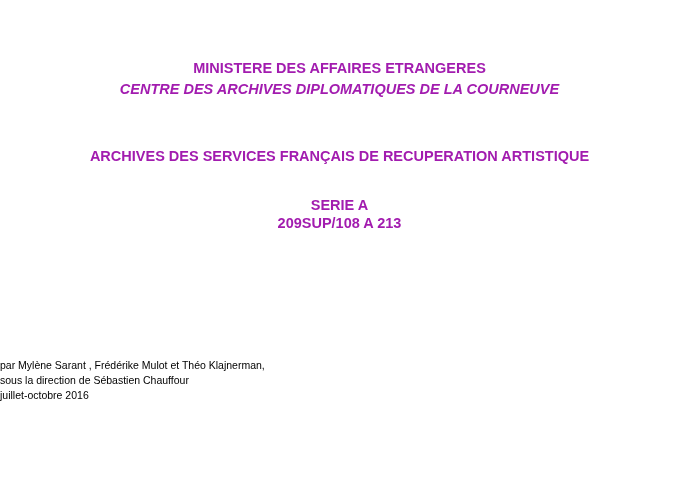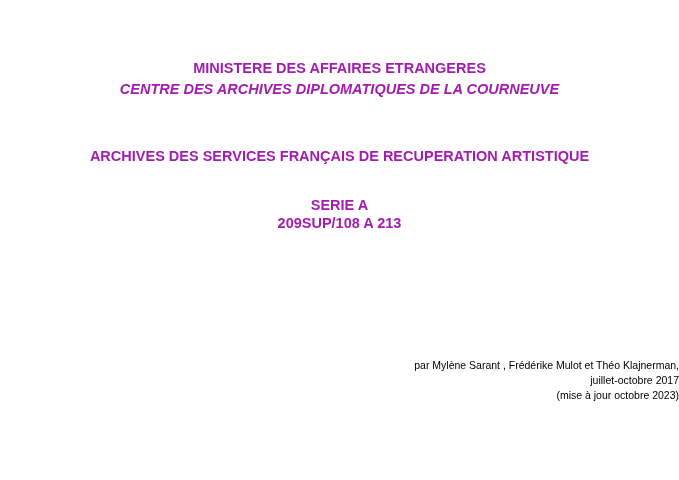--- a/index.html
+++ b/index.html
@@ -22,34 +22,34 @@
       color: #a21caf;
       font-weight: bold;
       font-size: 14.5px;
       line-height: 20px;
       white-space: nowrap;
     }
     .credits {
       position: absolute;
       left: 0;
       width: 679px;
-      text-align: right;
+      text-align: left;
       color: #000000;
       font-size: 10.5px;
       line-height: 15px;
     }
     .credits div { white-space: nowrap; }
   </style>
 </head>
 <body>
 
 <div class="title" style="top:58px;">MINISTERE DES AFFAIRES ETRANGERES</div>
 <div class="title" style="top:79px;font-style:italic;">CENTRE DES ARCHIVES DIPLOMATIQUES DE LA COURNEUVE</div>
 
 <div class="title" style="top:146px;">ARCHIVES DES SERVICES FRANÇAIS DE RECUPERATION ARTISTIQUE</div>
 <div class="title" style="top:188px;margin-top:7px;">SERIE A</div>
 <div class="title" style="top:213px;">209SUP/108 A 213</div>
 
 <div class="credits" style="top:358px;">
   <div>par Mylène Sarant , Frédérike Mulot et Théo Klajnerman,</div>
-  <div>juillet-octobre 2017</div>
-  <div>(mise à jour octobre 2023)</div>
+  <div>sous la direction de Sébastien Chauffour</div>
+  <div>juillet-octobre 2016</div>
 </div>
 
 </body></html>

